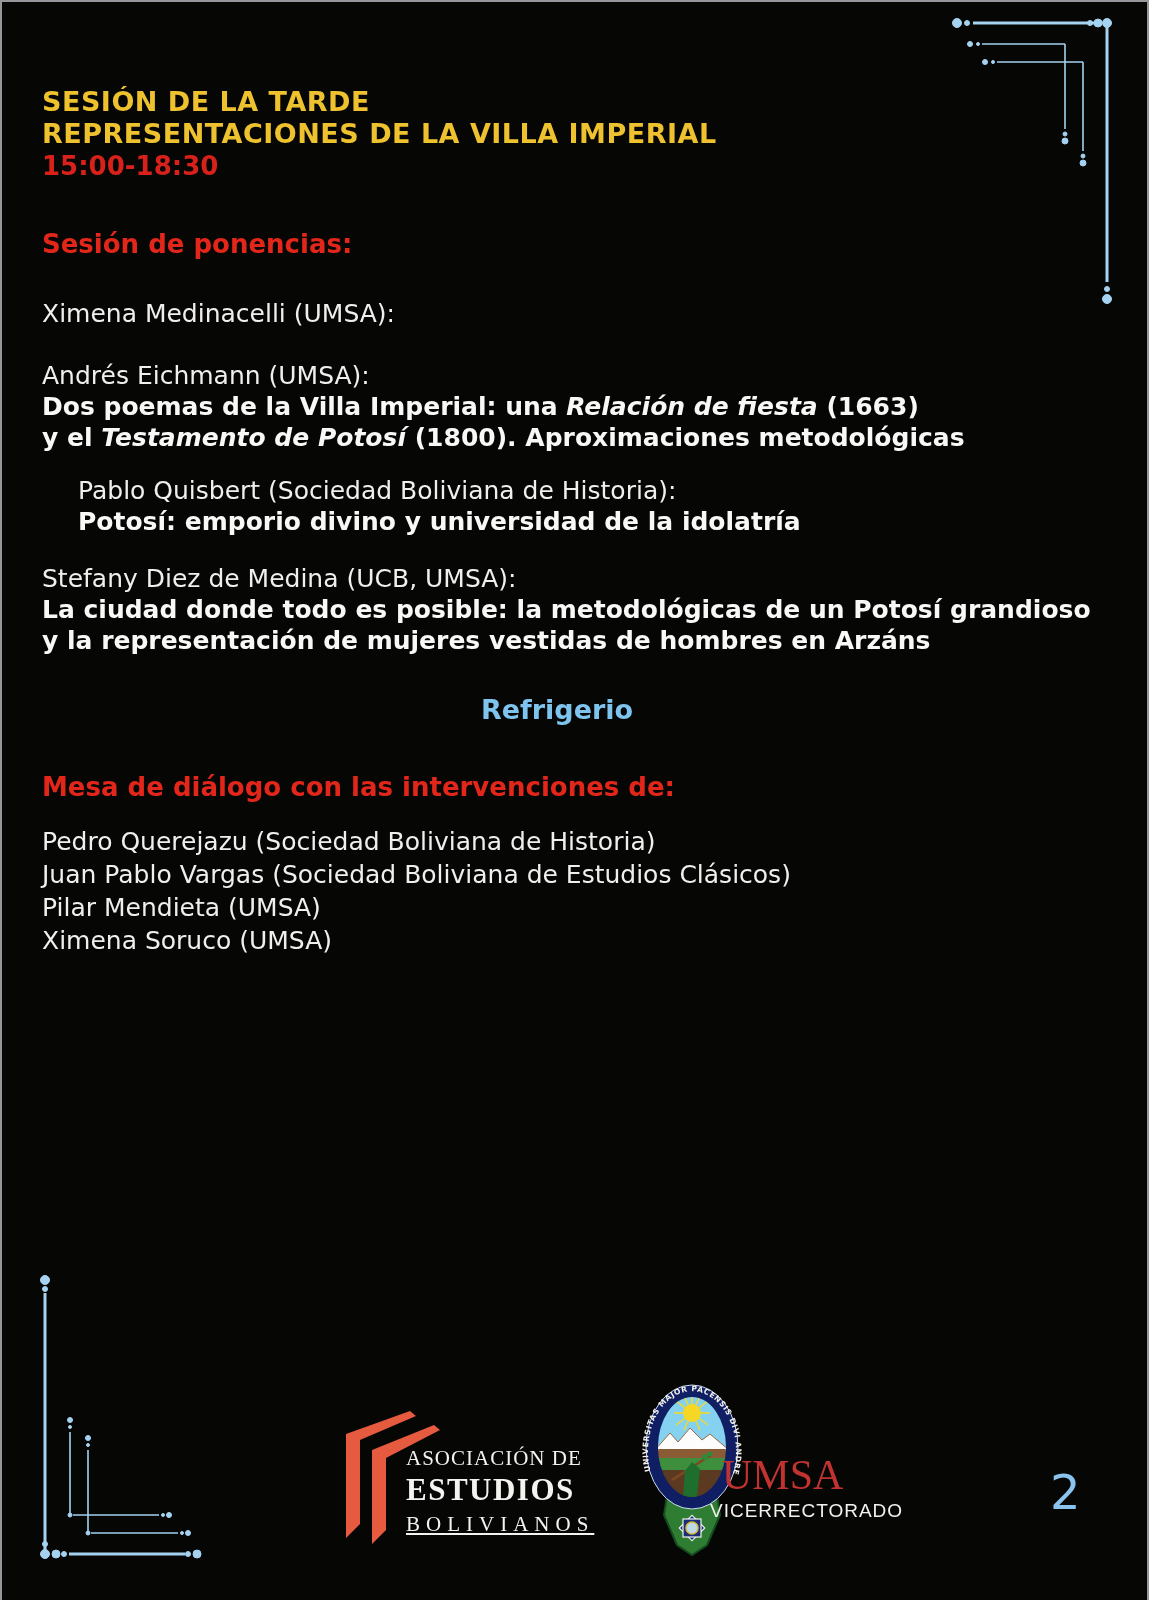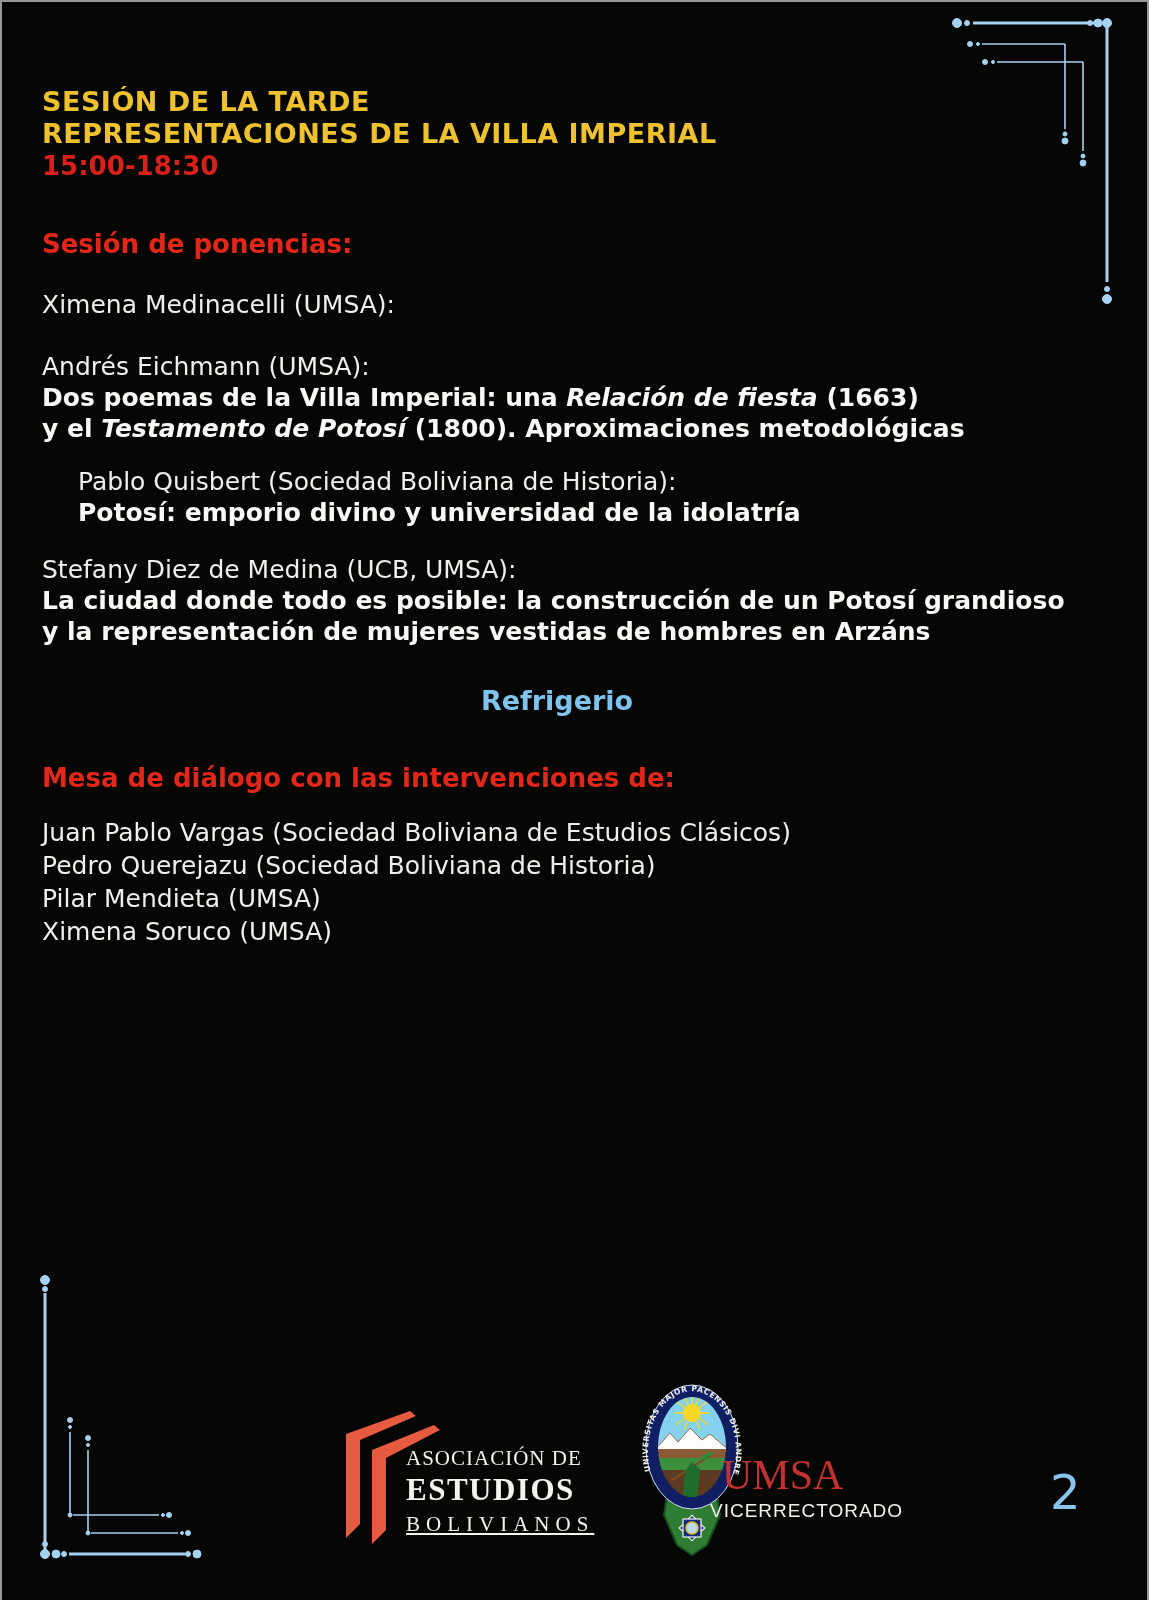--- a/index.html
+++ b/index.html
@@ -15,21 +15,21 @@
     font-family:"DejaVu Sans","Liberation Sans",sans-serif;
     color:#f0efed;
   }
   .content{position:absolute;left:40px;top:84px;width:1060px;}
   .title-block{width:956px;text-align:left;}
   .title-line{font-size:27px;font-weight:bold;line-height:32px;color:#eec12f;letter-spacing:.5px;}
   .title-time{font-size:26px;font-weight:bold;line-height:32px;color:#d7211a;}
   .section-heading{font-size:26px;font-weight:bold;line-height:32px;color:#e3261a;}
   .heading-ponencias{margin-top:46px;}
   .talk{margin-top:31px;}
-  .talk.first{margin-top:29px;}
+  .talk.first{margin-top:38px;}
   .talk.t3{margin-top:22px;margin-left:36px;}
   .talk.t4{margin-top:26px;}
   .speaker{font-size:25px;line-height:31px;color:#f0efed;}
   .talk-title{font-size:25px;line-height:31px;color:#f8f8f6;}
   .run-b{font-weight:bold;}
   .run-bi{font-weight:bold;font-style:italic;}
   .break-label{margin-top:38px;width:1030px;text-align:center;font-size:27px;font-weight:bold;line-height:31px;color:#7ec4ee;}
   .heading-mesa{margin-top:46px;}
   .participants{margin-top:22px;}
   .participant{font-size:25px;line-height:33px;color:#f0efed;}
@@ -134,31 +134,31 @@
       <div class="talk-title"><span class="run-b">y el </span><span class="run-bi">Testamento de Potosí</span><span class="run-b"> (1800). Aproximaciones metodológicas</span></div>
     </div>
 
     <div class="talk t3">
       <div class="speaker">Pablo Quisbert (Sociedad Boliviana de Historia):</div>
       <div class="talk-title"><span class="run-b">Potosí: emporio divino y universidad de la idolatría</span></div>
     </div>
 
     <div class="talk t4">
       <div class="speaker">Stefany Diez de Medina (UCB, UMSA):</div>
-      <div class="talk-title"><span class="run-b">La ciudad donde todo es posible: la construcción de un Potosí grandioso</span></div>
+      <div class="talk-title"><span class="run-b">La ciudad donde todo es posible: la metodológicas de un Potosí grandioso</span></div>
       <div class="talk-title"><span class="run-b">y la representación de mujeres vestidas de hombres en Arzáns</span></div>
     </div>
 
     <div class="break-label">Refrigerio</div>
 
     <div class="section-heading heading-mesa">Mesa de diálogo con las intervenciones de:</div>
 
     <div class="participants">
+      <div class="participant">Pedro Querejazu (Sociedad Boliviana de Historia)</div>
       <div class="participant">Juan Pablo Vargas (Sociedad Boliviana de Estudios Clásicos)</div>
-      <div class="participant">Pedro Querejazu (Sociedad Boliviana de Historia)</div>
       <div class="participant">Pilar Mendieta (UMSA)</div>
       <div class="participant">Ximena Soruco (UMSA)</div>
     </div>
 
   </div>
 
   <svg class="aeb-logo" width="96" height="136" viewBox="0 0 96 136">
     <path d="M2,26 L66,3 L72,8 L16,32 L16,116 L2,130 Z" fill="#e65a40"></path>
     <path d="M28,42 L90,17 L96,22 L42,50 L42,122 L28,136 Z" fill="#e65a40"></path>
   </svg>

